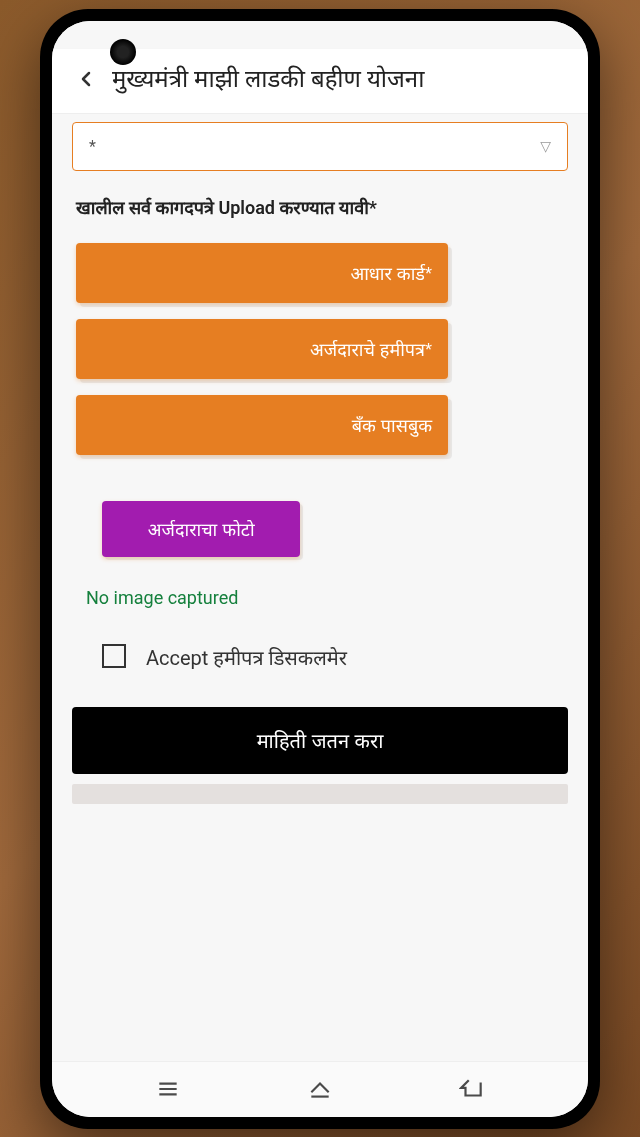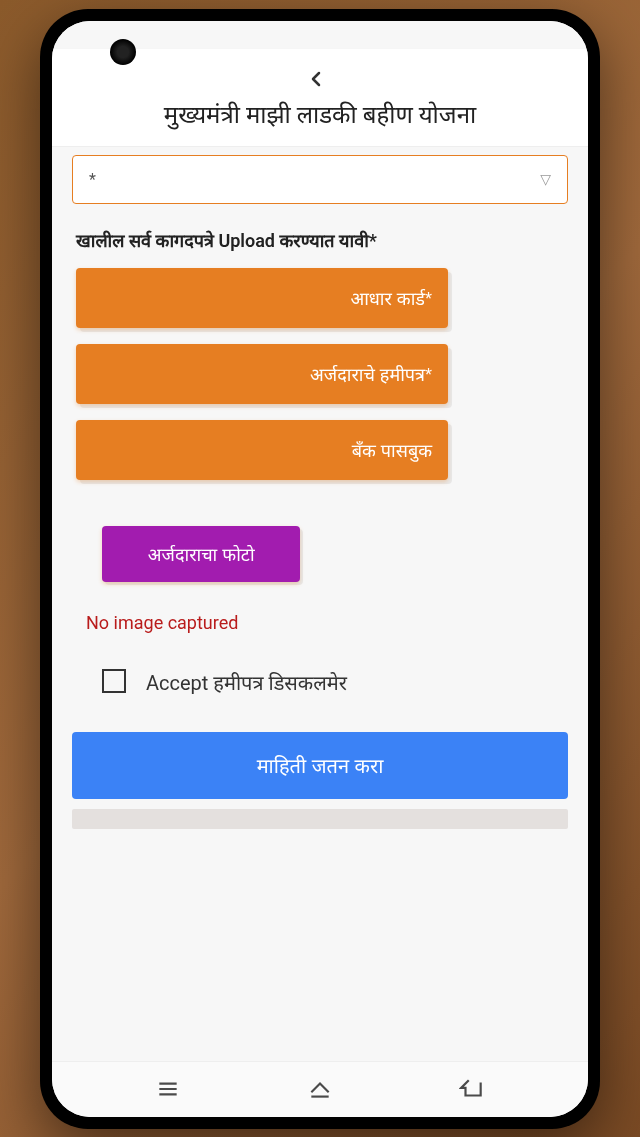--- a/index.html
+++ b/index.html
@@ -41,26 +41,24 @@
       display: flex;
       flex-direction: column;
       position: relative;
     }
     .status-bar {
       height: 28px;
       background: #f7f7f7;
     }
     .app-header {
       display: flex;
-      align-items: center;
       padding: 12px 16px 16px;
       background: #fff;
       border-bottom: 1px solid #eee;
       box-shadow: 0 2px 4px rgba(0,0,0,0.06);
-      flex-direction: column;
     }
     .back-btn {
       width: 36px;
       height: 36px;
       display: flex;
       align-items: center;
       justify-content: center;
       margin-right: 8px;
       cursor: pointer;
     }
@@ -92,21 +90,21 @@
       font-size: 16px;
     }
     .dropdown-field .chev {
       color:#999;
       font-size:14px;
     }
     .section-label {
       font-size: 18px;
       font-weight: 600;
       color: #222;
-      margin-bottom: 16px;
+      margin-bottom: 24px;
       margin-left: 4px;
     }
     .upload-btn {
       background: #e67e22;
       color: #fff;
       border: none;
       border-radius: 4px;
       padding: 18px 16px;
       font-size: 18px;
       font-weight: 400;
@@ -128,42 +126,42 @@
       text-align: center;
       margin-top: 30px;
       margin-bottom: 30px;
       width: 40%;
       box-shadow: 0 2px 4px rgba(230,126,34,0.3),3px 3px 0 rgba(0,0,0,0.06);
       cursor: pointer;
       margin-left: 30px;
     }
     .no-image {
       font-size: 18px;
-      color: #b91c1c;
+      color: #15803d;
       margin-left: 14px;
       margin-bottom: 36px;
     }
     .checkbox-row {
       display: flex;
       margin-left: 30px;
       margin-bottom: 36px;
     }
     .checkbox {
       width: 24px;
       height: 24px;
       border: 2px solid #333;
       margin-right: 20px;
       cursor: pointer;
     }
     .checkbox-label {
       font-size: 20px;
       color: #333;
     }
     .submit-btn {
-      background: #3b82f6;
+      background: #000000;
       color: #fff;
       border: none;
       border-radius: 4px;
       padding: 20px;
       font-size: 20px;
       text-align: center;
       width: 100%;
       cursor: pointer;
       margin-bottom:10px;
     }

